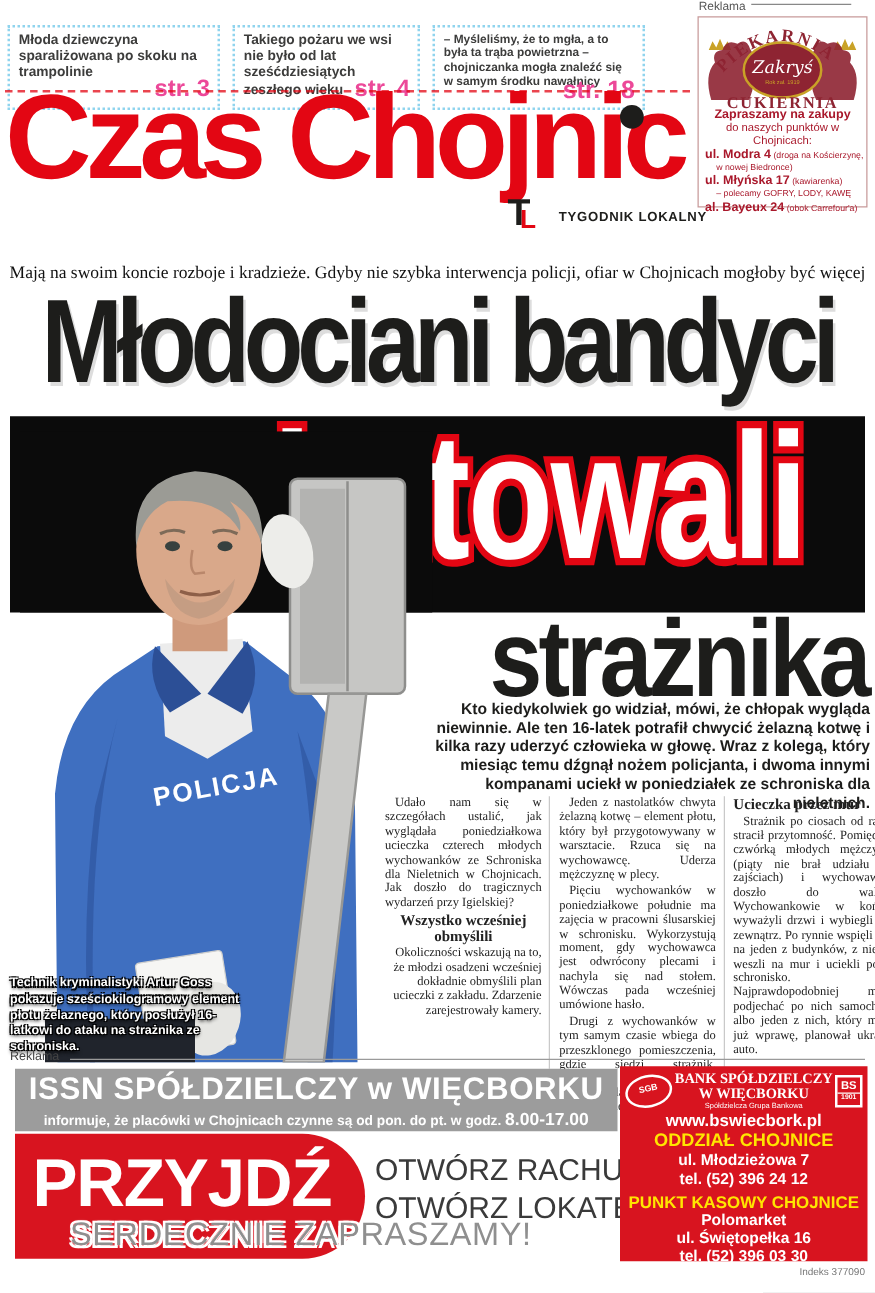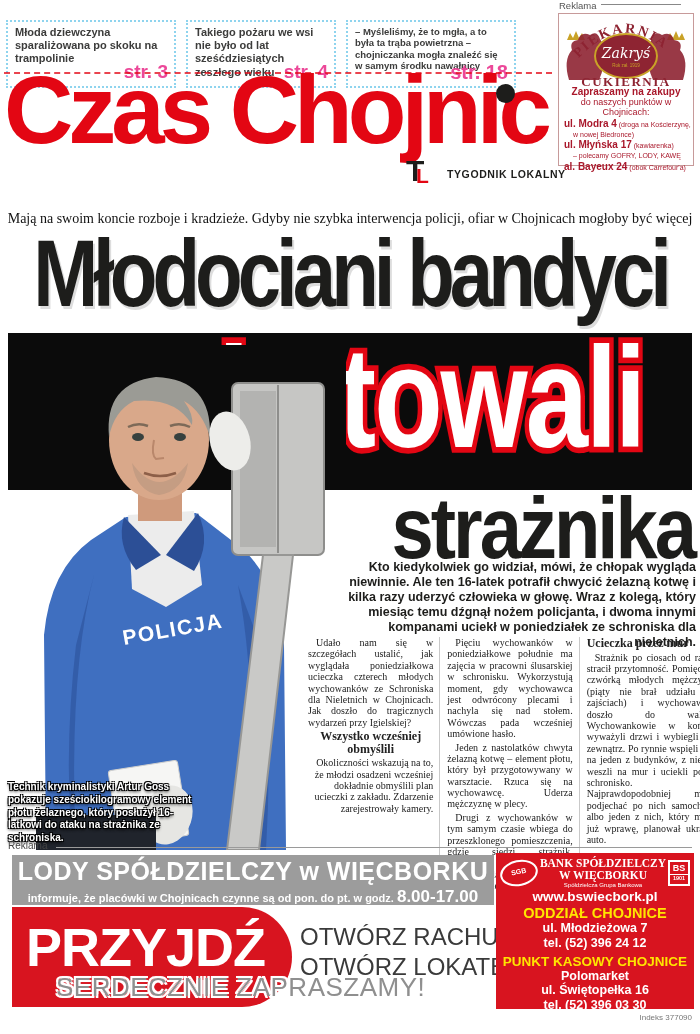--- a/index.html
+++ b/index.html
@@ -75,21 +75,21 @@
   .caption{position:absolute;left:8px;top:781px;width:184px;font-size:10px;font-weight:bold;color:#fff;
            line-height:1.28;text-shadow:-1px -1px 0 #000,1px -1px 0 #000,-1px 1px 0 #000,1px 1px 0 #000,0 2px 3px #000;}
 
   
   .rek-bottom{position:absolute;left:8px;top:840px;font-size:10px;color:#444;}
   .rek-line{position:absolute;left:56px;top:847px;width:636px;border-top:1px solid #9a9a9a;}
   .graybar{position:absolute;left:12px;top:855px;width:482px;height:50px;background:#9c9c9c;
            color:#fff;text-align:center;}
   .graybar .l1{font-size:25px;font-weight:bold;letter-spacing:.5px;margin-top:2px;}
   .graybar .l2{font-size:11px;font-weight:bold;margin-top:1px;}
-  .graybar .l2 b{font-size:17px;}
+  .graybar .l2 b{font-size:14px;}
   .redband{position:absolute;left:12px;top:907px;width:280px;height:100px;background:#d8141f;
            border-radius:0 52px 52px 0;}
   .przyjdz{position:absolute;left:26px;top:916px;font-size:54px;font-weight:bold;color:#fff;letter-spacing:-1px;}
   .cta{position:absolute;left:300px;top:922px;font-size:24px;color:#3a3a3a;line-height:1.25;}
   .welcome{position:absolute;left:56px;top:972px;font-size:26px;font-weight:normal;color:#8f8f8f;letter-spacing:.5px;
            white-space:nowrap;text-shadow:-2px -2px 0 #fff,2px -2px 0 #fff,-2px 2px 0 #fff,2px 2px 0 #fff,0 0 3px #fff;}
   .panel{position:absolute;left:496px;top:853px;width:198px;height:156px;background:#d8141f;
          color:#fff;text-align:center;box-sizing:border-box;padding-top:4px;}
   .panel .hdr{display:flex;align-items:center;justify-content:space-between;padding:0 4px;}
   .panel .bankname{font-family:"Liberation Serif",serif;font-weight:bold;font-size:11.5px;line-height:1.05;}
@@ -209,37 +209,37 @@
 
   <div class="lead">Kto kiedykolwiek go widział, mówi, że chłopak wygląda niewinnie. Ale ten 16-latek potrafił chwycić żelazną kotwę i kilka razy uderzyć człowieka w głowę. Wraz z kolegą, który miesiąc temu dźgnął nożem policjanta, i dwoma innymi kompanami uciekł w poniedziałek ze schroniska dla nieletnich.</div>
 
   <div class="cols">
     <div class="col">
       <p>Udało nam się w szczegółach ustalić, jak wyglądała poniedziałkowa ucieczka czterech młodych wychowanków ze Schroniska dla Nieletnich w Chojnicach. Jak doszło do tragicznych wydarzeń przy Igielskiej?</p>
       <h4>Wszystko wcześniej obmyślili</h4>
       <p class="rag">Okoliczności wskazują na to, że młodzi osadzeni wcześniej dokładnie obmyślili plan ucieczki z zakładu. Zdarzenie zarejestrowały kamery.</p>
     </div>
     <div class="col">
+      <p>Jeden z nastolatków chwyta żelazną kotwę – element płotu, który był przygotowywany w warsztacie. Rzuca się na wychowawcę. Uderza mężczyznę w plecy.</p>
       <p>Pięciu wychowanków w poniedziałkowe południe ma zajęcia w pracowni ślusarskiej w schronisku. Wykorzystują moment, gdy wychowawca jest odwrócony plecami i nachyla się nad stołem. Wówczas pada wcześniej umówione hasło.</p>
-      <p>Jeden z nastolatków chwyta żelazną kotwę – element płotu, który był przygotowywany w warsztacie. Rzuca się na wychowawcę. Uderza mężczyznę w plecy.</p>
       <p>Drugi z wychowanków w tym samym czasie wbiega do przeszklonego pomieszczenia, gdzie siedzi strażnik. Mocnymi ciosami takim samym żelaznym elementem uderza 61-letniego mężczyznę w głowę.</p>
     </div>
     <div class="col col3">
       <h5>Ucieczka przez mur</h5>
       <p>Strażnik po ciosach od razu stracił przytomność. Pomiędzy czwórką młodych mężczyzn (piąty nie brał udziału w zajściach) i wychowawcą doszło do walki. Wychowankowie w końcu wyważyli drzwi i wybiegli na zewnątrz. Po rynnie wspięli się na jeden z budynków, z niego weszli na mur i uciekli poza schronisko. Najprawdopodobniej miał podjechać po nich samochód albo jeden z nich, który miał już wprawę, planował ukraść auto.</p>
     </div>
   </div>
 
   <div class="caption">Technik kryminalistyki Artur Goss pokazuje sześciokilogramowy element płotu żelaznego, który posłużył 16-latkowi do ataku na strażnika ze schroniska.</div>
 
   <div class="rek-bottom">Reklama</div>
   <div class="rek-line"></div>
 
   <div class="graybar">
-    <div class="l1">LODY SPÓŁDZIELCZY w WIĘCBORKU</div>
+    <div class="l1">ISSN SPÓŁDZIELCZY w WIĘCBORKU</div>
     <div class="l2"><span>informuje, że placówki w Chojnicach czynne są od pon. do pt. w godz. </span><b>8.00-17.00</b></div>
   </div>
   <div class="redband"></div>
   <div class="przyjdz">PRZYJDŹ</div>
   <div class="cta">
     <div>OTWÓRZ RACHUNEK,</div>
     <div>OTWÓRZ LOKATĘ...</div>
   </div>
   <div class="welcome">SERDECZNIE ZAPRASZAMY!</div>
 

